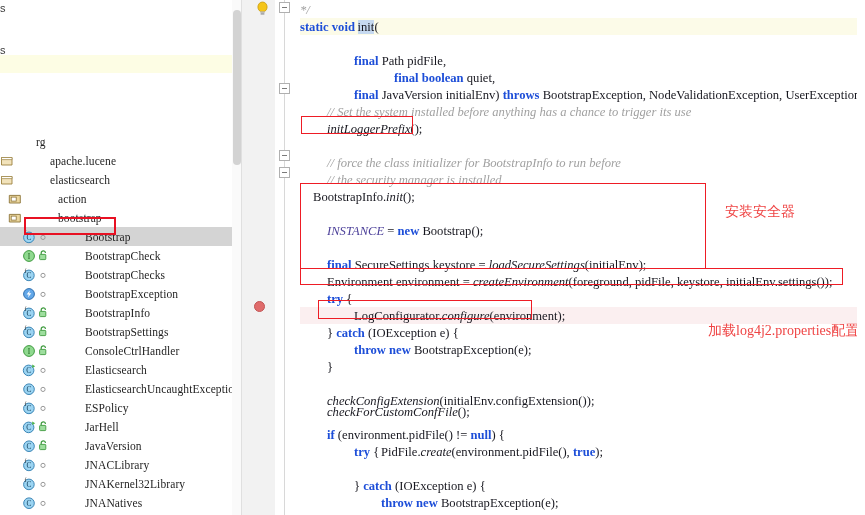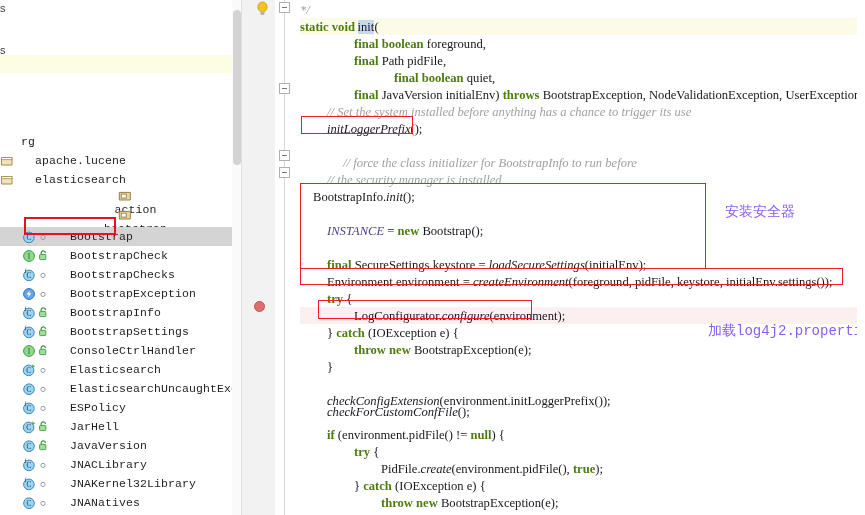--- a/index.html
+++ b/index.html
@@ -65,27 +65,28 @@
     white-space: nowrap;
     font-size: 11.5px;
     color: #1f1f1f;
     padding-left: 2px;
   }
   .tree-row.sel {
     background: #d4d4d4;
   }
 
   .tw-0 { padding-left: 0px; }
-  .tw-1 { padding-left: 8px; flex-direction: column; }
+  .tw-1 { padding-left: 8px; }
   .tw-2 { padding-left: 22px; }
 
   .tree-label {
-    margin-left: 21px;
-    font-family: Liberation Mono, monospace;
+    margin-left: 0;
+    font-family: Liberation Serif, serif;
     letter-spacing: 0.1px;
+    padding-left: 36px;
   }
 
   
   .ic {
     width: 14px;
     height: 14px;
     flex: none;
     position: relative;
     display: inline-block;
   }
@@ -236,21 +237,21 @@
     background: #fcfbe8;
   }
   .hl-exec {
     position: absolute;
     left: 0;
     width: 807px;
     height: 17px;
     background: #fbeff0;
   }
 
-  .kw   { color: #4d7c0f; font-weight: bold; }
+  .kw   { color: #1d4ed8; font-weight: bold; }
   .cmt  { color: #a0a0a0; font-style: italic; }
   .sfld { color: #4b3f99; font-style: italic; }
   .mth  { color: #17171f; font-style: italic; }
   .plain{ color: #17171f; }
 
   .caret-sel {
     background: #c6d9f0;
   }
   .caret-bar {
     display: inline-block;
@@ -264,22 +265,22 @@
   
   .annot-box {
     position: absolute;
     border: 1.6px solid #ee1c25;
     box-sizing: border-box;
     pointer-events: none;
   }
 
   .annot-text {
     position: absolute;
-    color: #8b5cf6;
-    font-family: Liberation Mono, monospace;
+    color: #ef4444;
+    font-family: Liberation Serif, serif;
     white-space: nowrap;
     text-align: right;
   }
   .annot-text.zh-big {
     font-size: 14px;
   }
 
   
   .editor-rail {
     position: absolute;
@@ -574,43 +575,42 @@
     <div class="fold-marker" style="top:83px;"></div>
     <div class="fold-marker" style="top:150px;"></div>
     <div class="fold-marker" style="top:167px;"></div>
 
     <div class="breakpoint" style="left:12px; top:301px;"></div>
 
     <div class="code-area" id="code-area">
         <div class="line" style="top: 2px; left: 0px;"><span class="cmt">*/</span></div>
         <div class="hl-caret" style="top: 18px;"></div>
         <div class="line" style="top: 19px; left: 0px;"><span class="kw">static void </span><span class="caret-bar"></span><span class="plain caret-sel">init</span><span class="plain">(</span></div>
-        <div class="line" style="top: 36px; left: 54px;"><span class="kw">final boolean </span><span class="plain">foreground,</span></div>
         <div class="line" style="top: 53px; left: 54px;"><span class="kw">final </span><span class="plain">Path pidFile,</span></div>
         <div class="line" style="top: 70px; left: 54px; margin-left: 40px;"><span class="kw">final boolean </span><span class="plain">quiet,</span></div>
         <div class="line" style="top: 87px; left: 54px;"><span class="kw">final </span><span class="plain">JavaVersion initialEnv) </span><span class="kw">throws </span><span class="plain">BootstrapException, NodeValidationException, UserException</span></div>
         <div class="line" style="top: 104px; left: 27px;"><span class="cmt">// Set the system installed before anything has a chance to trigger its use</span></div>
         <div class="line" style="top: 121px; left: 27px;"><span class="mth">initLoggerPrefix</span><span class="plain">();</span></div>
-        <div class="line" style="top: 155px; left: 43px; text-align: right;"><span class="cmt">// force the class initializer for BootstrapInfo to run before</span></div>
+        <div class="line" style="top: 155px; left: 27px; text-align: right;"><span class="cmt">// force the class initializer for BootstrapInfo to run before</span></div>
         <div class="line" style="top: 172px; left: 27px;"><span class="cmt">// the security manager is installed</span></div>
         <div class="line" style="top: 189px; left: 13px;"><span class="plain">BootstrapInfo.</span><span class="mth">init</span><span class="plain">();</span></div>
         <div class="line" style="top: 223px; left: 27px;"><span class="sfld">INSTANCE</span><span class="plain"> = </span><span class="kw">new </span><span class="plain">Bootstrap();</span></div>
         <div class="line" style="top: 257px; left: 27px;"><span class="kw">final </span><span class="plain">SecureSettings keystore = </span><span class="mth">loadSecureSettings</span><span class="plain">(initialEnv);</span></div>
         <div class="line" style="top: 274px; left: 27px;"><span class="plain">Environment environment = </span><span class="mth">createEnvironment</span><span class="plain">(foreground, pidFile, keystore, initialEnv.settings());</span></div>
         <div class="line" style="top: 291px; left: 27px;"><span class="kw">try </span><span class="plain">{</span></div>
         <div class="hl-exec" style="top: 307px;"></div>
         <div class="line" style="top: 308px; left: 54px;"><span class="plain">LogConfigurator.</span><span class="mth">configure</span><span class="plain">(environment);</span></div>
         <div class="line" style="top: 325px; left: 27px;"><span class="plain">} </span><span class="kw">catch </span><span class="plain">(IOException e) {</span></div>
         <div class="line" style="top: 342px; left: 54px;"><span class="kw">throw new </span><span class="plain">BootstrapException(e);</span></div>
         <div class="line" style="top: 359px; left: 27px;"><span class="plain">}</span></div>
         <div class="line" style="top: 376px; left: 27px; margin-top: 28px;"><span class="mth">checkForCustomConfFile</span><span class="plain">();</span></div>
-        <div class="line" style="top: 393px; left: 27px;"><span class="mth">checkConfigExtension</span><span class="plain">(environment.initLoggerPrefix());</span></div>
+        <div class="line" style="top: 393px; left: 27px;"><span class="mth">checkConfigExtension</span><span class="plain">(initialEnv.configExtension());</span></div>
         <div class="line" style="top: 427px; left: 27px;"><span class="kw">if </span><span class="plain">(environment.pidFile() != </span><span class="kw">null</span><span class="plain">) {</span></div>
         <div class="line" style="top: 444px; left: 54px;"><span class="kw">try </span><span class="plain">{</span></div>
-        <div class="line" style="top: 461px; left: 81px; text-align: center;"><span class="plain">PidFile.</span><span class="mth">create</span><span class="plain">(environment.pidFile(), </span><span class="kw">true</span><span class="plain">);</span></div>
+        <div class="line" style="top: 444px; left: 81px; text-align: center;"><span class="plain">PidFile.</span><span class="mth">create</span><span class="plain">(environment.pidFile(), </span><span class="kw">true</span><span class="plain">);</span></div>
         <div class="line" style="top: 478px; left: 54px;"><span class="plain">} </span><span class="kw">catch </span><span class="plain">(IOException e) {</span></div>
         <div class="line" style="top: 495px; left: 81px;"><span class="kw">throw new </span><span class="plain">BootstrapException(e);</span></div>
         <div class="line" style="top: 512px; left: 54px;"><span class="plain">}</span></div>
       </div>
 
     <div id="annot-layer">
         <div class="annot-box" style="left: 59px; top: 116px; width: 112px; height: 18px;"></div>
         <div class="annot-box" style="left: 58px; top: 183px; width: 406px; height: 86px;"></div>
         <div class="annot-box" style="left: 58px; top: 268px; width: 543px; height: 17px;"></div>
         <div class="annot-box" style="left: 76px; top: 300px; width: 214px; height: 19px;"></div>

